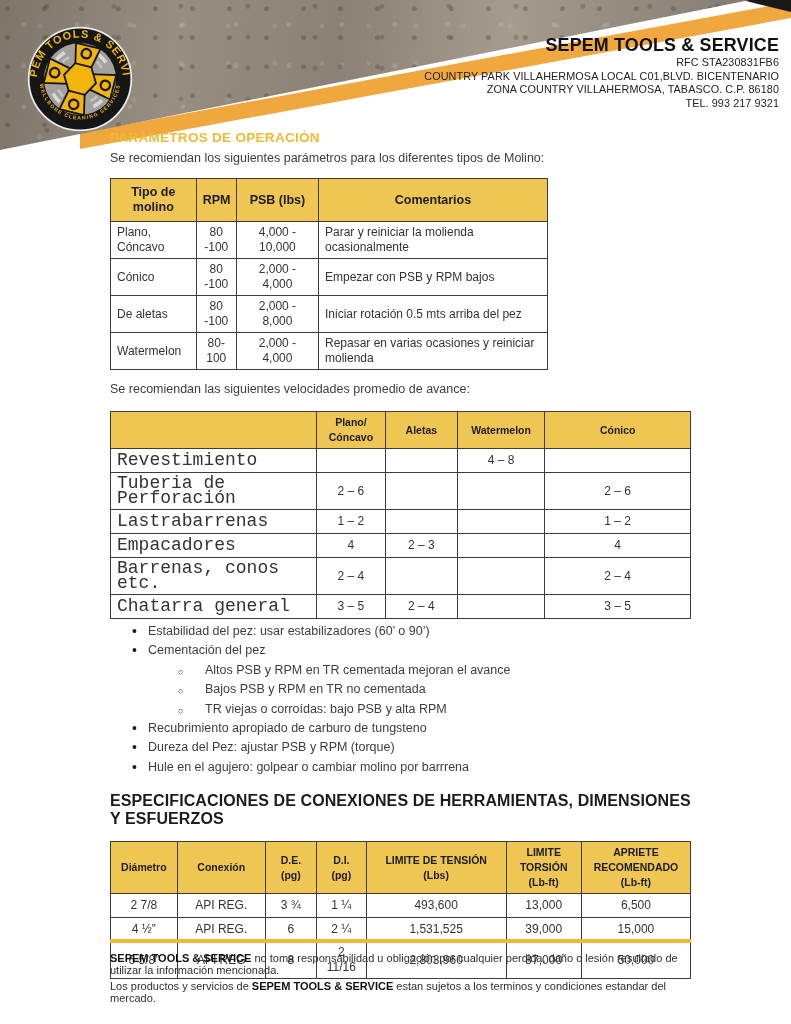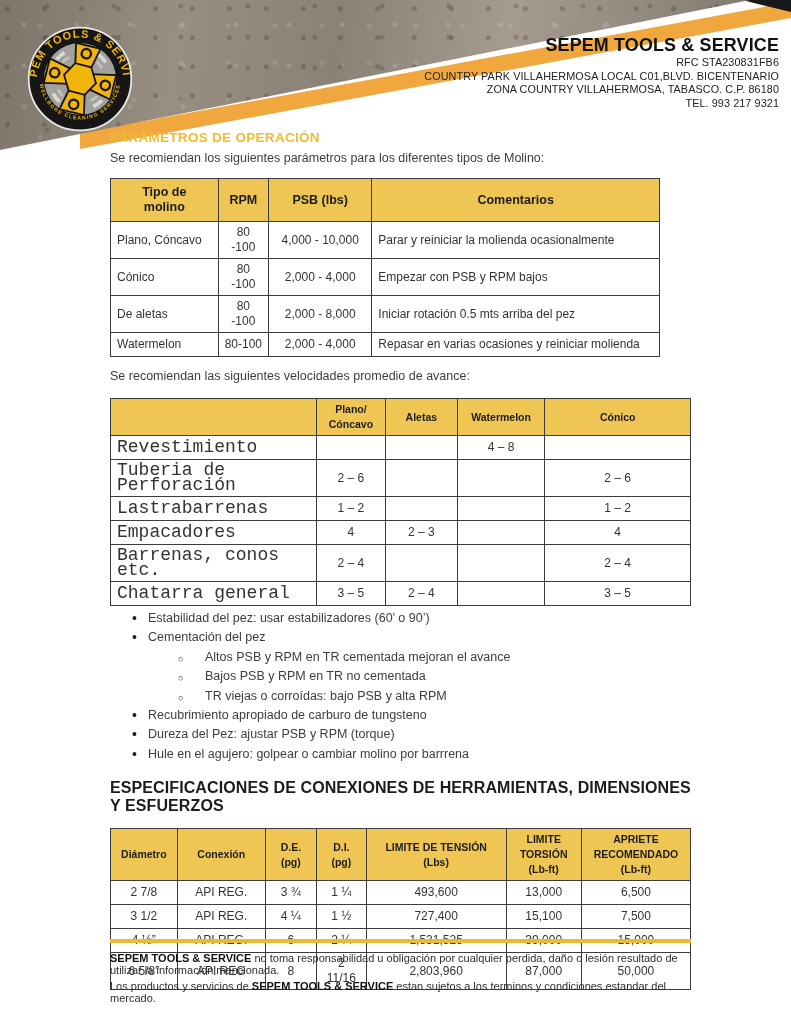--- a/index.html
+++ b/index.html
@@ -42,21 +42,21 @@
 
   table{border-collapse:collapse;table-layout:fixed;}
   th,td{border:1px solid #3c3c3c;font-size:12px;color:#333;padding:3px 6px;line-height:15px;
         overflow:hidden;}
   th{background:#EFC654;color:#1c1c1c;font-weight:bold;text-align:center;vertical-align:middle;
      white-space:pre-line;}
   td{height:17px;vertical-align:middle;}
   .tleft{text-align:left;}
   .tcenter{text-align:center;}
 
-  .table1{margin-top:13px;width:550px;}
+  .table1{margin-top:13px;width:438px;}
   .table1 th{font-size:12.5px;height:36px;}
   .table2{margin-top:15px;width:581px;}
   .table2 th{font-size:10.5px;font-weight:bold;height:26px;}
   .table2 td.rowlabel{font-size:18px;font-family:Liberation Mono, monospace;}
   .table3{margin-top:13px;width:581px;}
   .table3 th{font-size:10.5px;height:44px;}
 
   .factors-h{margin:7px 0 0 0;font-size:12.5px;font-weight:bold;color:#1c1c1c;}
   .blist{margin:3px 0 0 0;padding:0;list-style:none;font-size:12.5px;color:#3d3d3d;}
   .blist li{position:relative;line-height:19.4px;}
@@ -278,29 +278,20 @@
       <tr>
         <td class="tcenter">2 7/8</td>
         <td class="tcenter">API REG.</td>
         <td class="tcenter">3 ¾</td>
         <td class="tcenter">1 ¼</td>
         <td class="tcenter">493,600</td>
         <td class="tcenter">13,000</td>
         <td class="tcenter">6,500</td>
       </tr>
       <tr>
-        <td class="tcenter">3 1/2</td>
-        <td class="tcenter">API REG.</td>
-        <td class="tcenter">4 ¼</td>
-        <td class="tcenter">1 ½</td>
-        <td class="tcenter">727,400</td>
-        <td class="tcenter">15,100</td>
-        <td class="tcenter">7,500</td>
-      </tr>
-      <tr>
         <td class="tcenter">4 ½”</td>
         <td class="tcenter">API REG.</td>
         <td class="tcenter">6</td>
         <td class="tcenter">2 ¼</td>
         <td class="tcenter">1,531,525</td>
         <td class="tcenter">39,000</td>
         <td class="tcenter">15,000</td>
       </tr>
       <tr>
         <td class="tcenter">6 5/8”</td>

